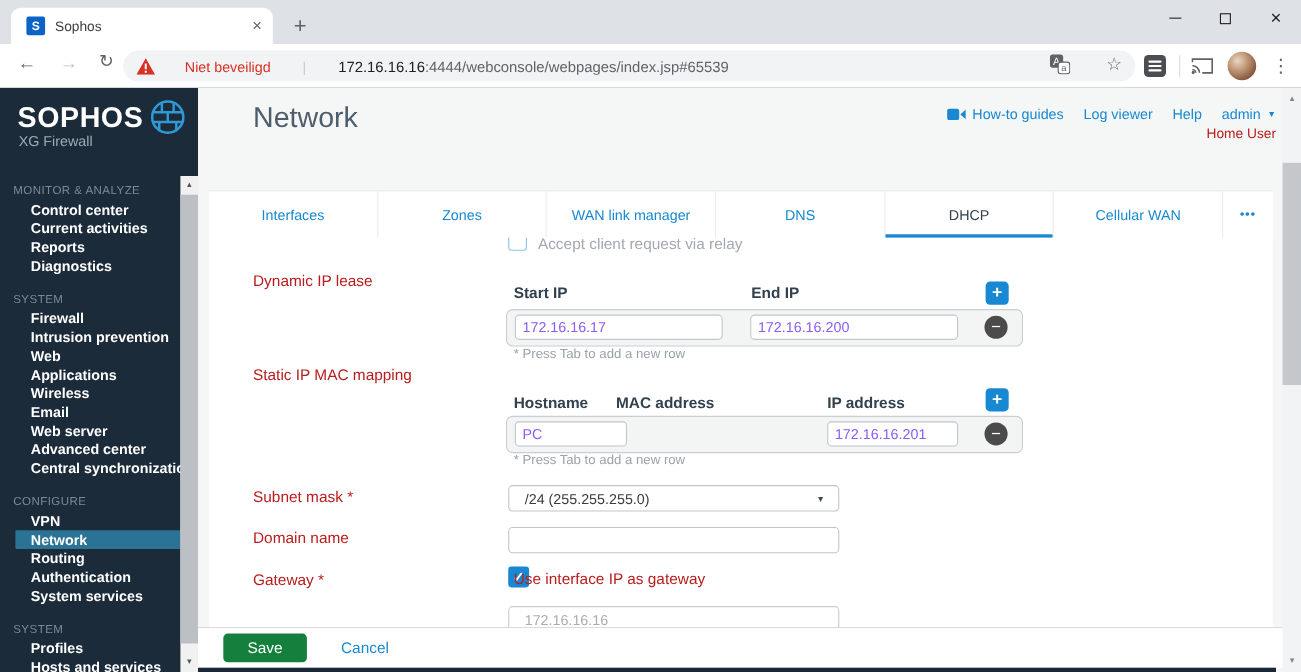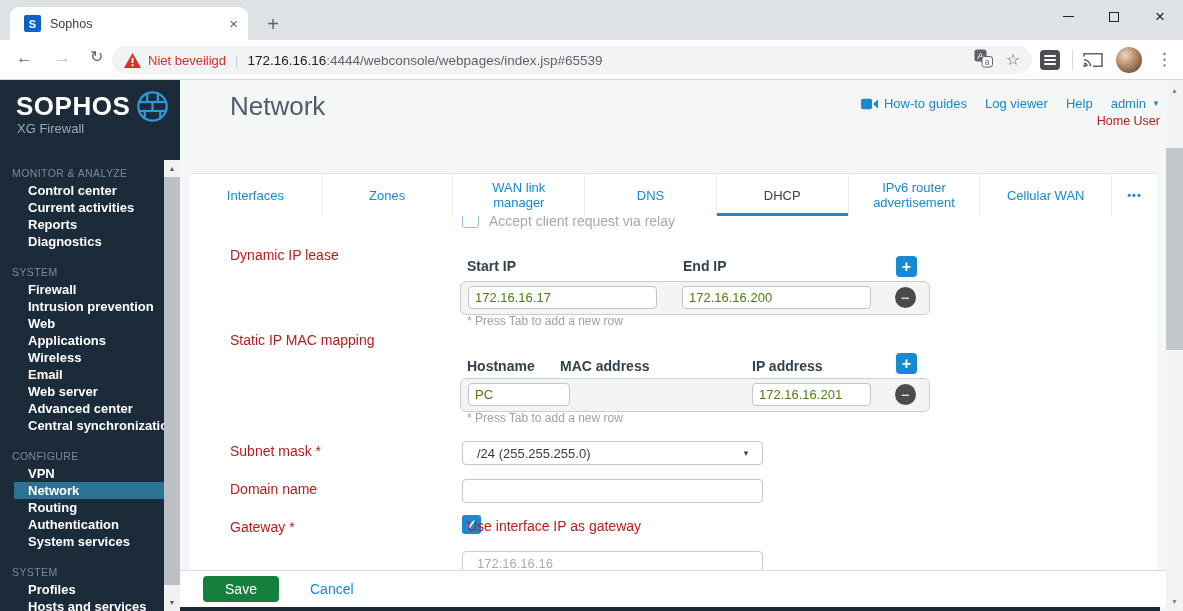--- a/index.html
+++ b/index.html
@@ -17,21 +17,21 @@
   .win-btn { width:46px; display:flex; align-items:center; justify-content:center; color:#202124; cursor:pointer; }
   .glyph-min { width:11px; height:1.5px; background:#202124; }
   .glyph-max { width:10px; height:10px; border:1.4px solid #202124; }
   .glyph-close { font-size:17px; line-height:1; }
 
   .toolbar { position:absolute; left:0; top:40px; width:1183px; height:40px; background:#fff; border-bottom:1px solid #d6d9dc; }
   .nav-btn { position:absolute; top:49px; font-size:17px; color:#5f6368; cursor:pointer; line-height:1; }
   .btn-back { left:16px; }
   .btn-fwd  { left:54px; color:#c1c5c9; }
   .btn-reload { left:90px; font-size:16px; }
-  .omnibox { position:absolute; left:112px; top:46px; width:920px; height:28px; background:#f1f3f4; border-radius:14px; display:flex; align-items:center; padding:0 12px; }
+  .omnibox { position:absolute; left:112px; top:46px; width:920px; height:28px; background:#f1f3f4; border-radius:14px; display:flex; align-items:center; padding:0 12px;gap:20px; }
   .warn-label { color:#d93025; font-size:13px; margin-left:7px; white-space:nowrap; }
   .url-divider { color:#c9ccd0; margin:0 9px; font-size:13px; }
   .url-text { font-size:13.5px; white-space:nowrap; overflow:hidden; }
   .url-host { color:#202124; }
   .url-rest { color:#5f6368; }
   .omni-spacer { flex:1; }
   .omni-icon { margin-left:13px; color:#5f6368; font-size:16px; line-height:1; cursor:pointer; }
   .ext-icon { position:absolute; left:1040px; top:50px; width:20px; height:20px; background:#4a4d51; border-radius:4px; display:flex; flex-direction:column; justify-content:center; gap:2px; padding:0 4px; cursor:pointer; }
   .ext-bar { height:2px; background:#fff; border-radius:1px; }
   .tb-divider { position:absolute; left:1072px; top:50px; width:1px; height:20px; background:#d8dbde; }
@@ -85,21 +85,21 @@
   
   .fel { position:absolute; z-index:2; }
   .flabel { font-size:14px; color:#b91c1c; }
   .fcol { font-size:14px; font-weight:600; color:#32414d; }
   .fhint { font-size:12px; color:#9ba2a8; }
   .relay-check { left:462px; top:131px; width:17px; height:17px; background:#fff; border:1px solid #8cc0e4; border-radius:3px; cursor:pointer; }
   .relay-label { left:489px; top:133px; font-size:14px; color:#a2a9af; }
   .plus-btn { width:21px; height:21px; background:#1788d1; border-radius:4px; color:#fff; font-size:16px; font-weight:bold; display:flex; align-items:center; justify-content:center; cursor:pointer; line-height:1; }
   .minus-btn { width:21px; height:21px; background:#4b4b4b; border-radius:50%; color:#fff; font-size:15px; display:flex; align-items:center; justify-content:center; cursor:pointer; line-height:1; }
   .row-box { background:#f3f4f4; border:1px solid #cbced1; border-radius:6px; }
-  .tin { position:absolute; z-index:2; height:23px; border:1px solid #c0c6ca; border-radius:4px; background:#fff; font-family:"Liberation Sans", sans-serif; font-size:13px; color:#4d7c0f; padding:0 6px; outline:none; }
+  .tin { position:absolute; z-index:2; height:23px; border:1px solid #c0c6ca; border-radius:4px; background:#fff; font-family:"Liberation Sans", sans-serif; font-size:13px; color:#8b5cf6; padding:0 6px; outline:none; }
   .selbox { left:462px; top:361px; width:301px; height:24px; background:#fff; border:1px solid #c0c6ca; border-radius:4px; display:flex; align-items:center; padding:0 12px 0 14px; font-size:13px; color:#3c3c3c; cursor:pointer; }
   .selbox .sel-caret { margin-left:auto; font-size:8px; color:#454b50; }
   .check-on { left:462px; top:435px; width:19px; height:19px; background:#1788d1; border-radius:3px; color:#fff; font-size:13px; font-weight:bold; display:flex; align-items:center; justify-content:center; cursor:pointer; }
   .tin:disabled { color:#a8adb2; background:#fff; border-color:#c9cdd0; }
 
   
   .footer { position:absolute; left:180px; top:490px; width:986px; height:37px; background:#fff; border-top:1px solid #d9dbdc; z-index:4; }
   .save-btn { position:absolute; left:23px; top:5px; width:76px; height:26px; background:#15803d; border-radius:4px; color:#fff; font-size:14px; display:flex; align-items:center; justify-content:center; cursor:pointer; }
   .cancel-link { position:absolute; left:130px; top:10px; color:#1788d1; font-size:14px; cursor:pointer; }
   .bottom-strip { position:absolute; left:180px; top:527px; width:980px; height:4px; background:#1b2836; z-index:4; }
@@ -253,21 +253,20 @@
   </div>
   <div class="user-type">Home User</div>
 
   <div class="content-card"></div>
   <div class="tabbar">
     <div class="tabcell">Interfaces</div>
     <div class="tabcell">Zones</div>
     <div class="tabcell">WAN link manager</div>
     <div class="tabcell">DNS</div>
     <div class="tabcell active">DHCP</div>
-    <div class="tabcell">IPv6 router advertisement</div>
     <div class="tabcell">Cellular WAN</div>
     <div class="tab-more">•••</div>
   </div>
 
   <div class="fel relay-check"></div>
   <div class="fel relay-label">Accept client request via relay</div>
 
   <div class="fel flabel" style="left:230px; top:167px;">Dynamic IP lease</div>
   <div class="fel fcol" style="left:467px; top:178px;">Start IP</div>
   <div class="fel fcol" style="left:683px; top:178px;">End IP</div>

